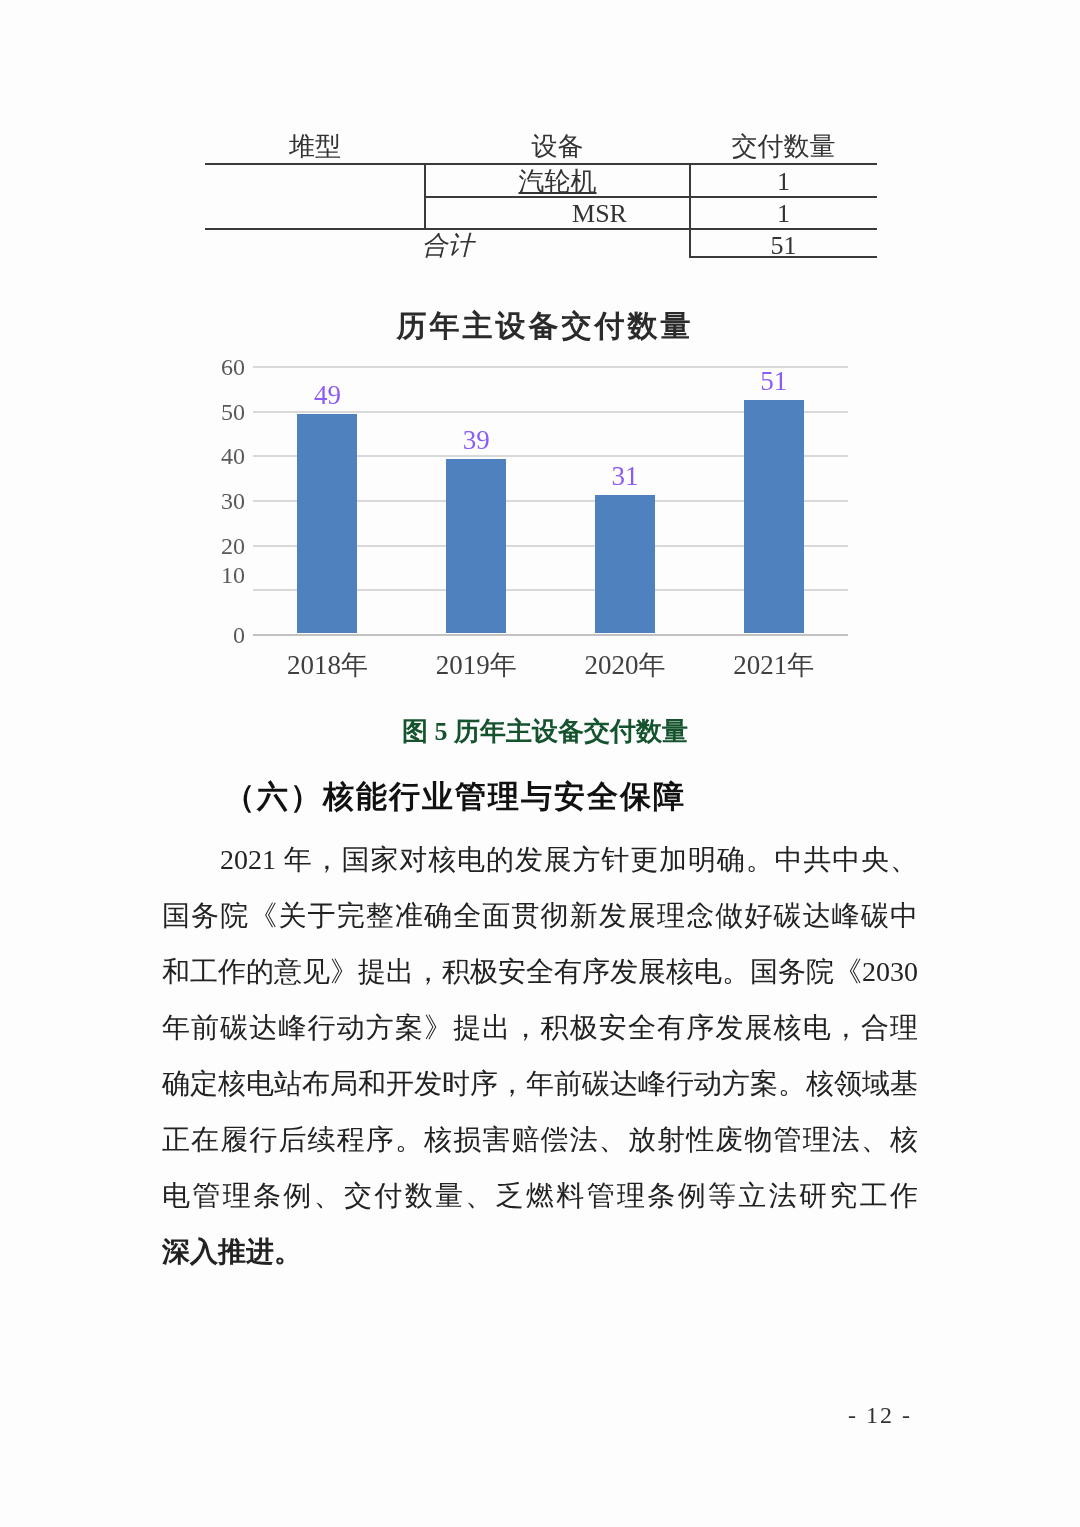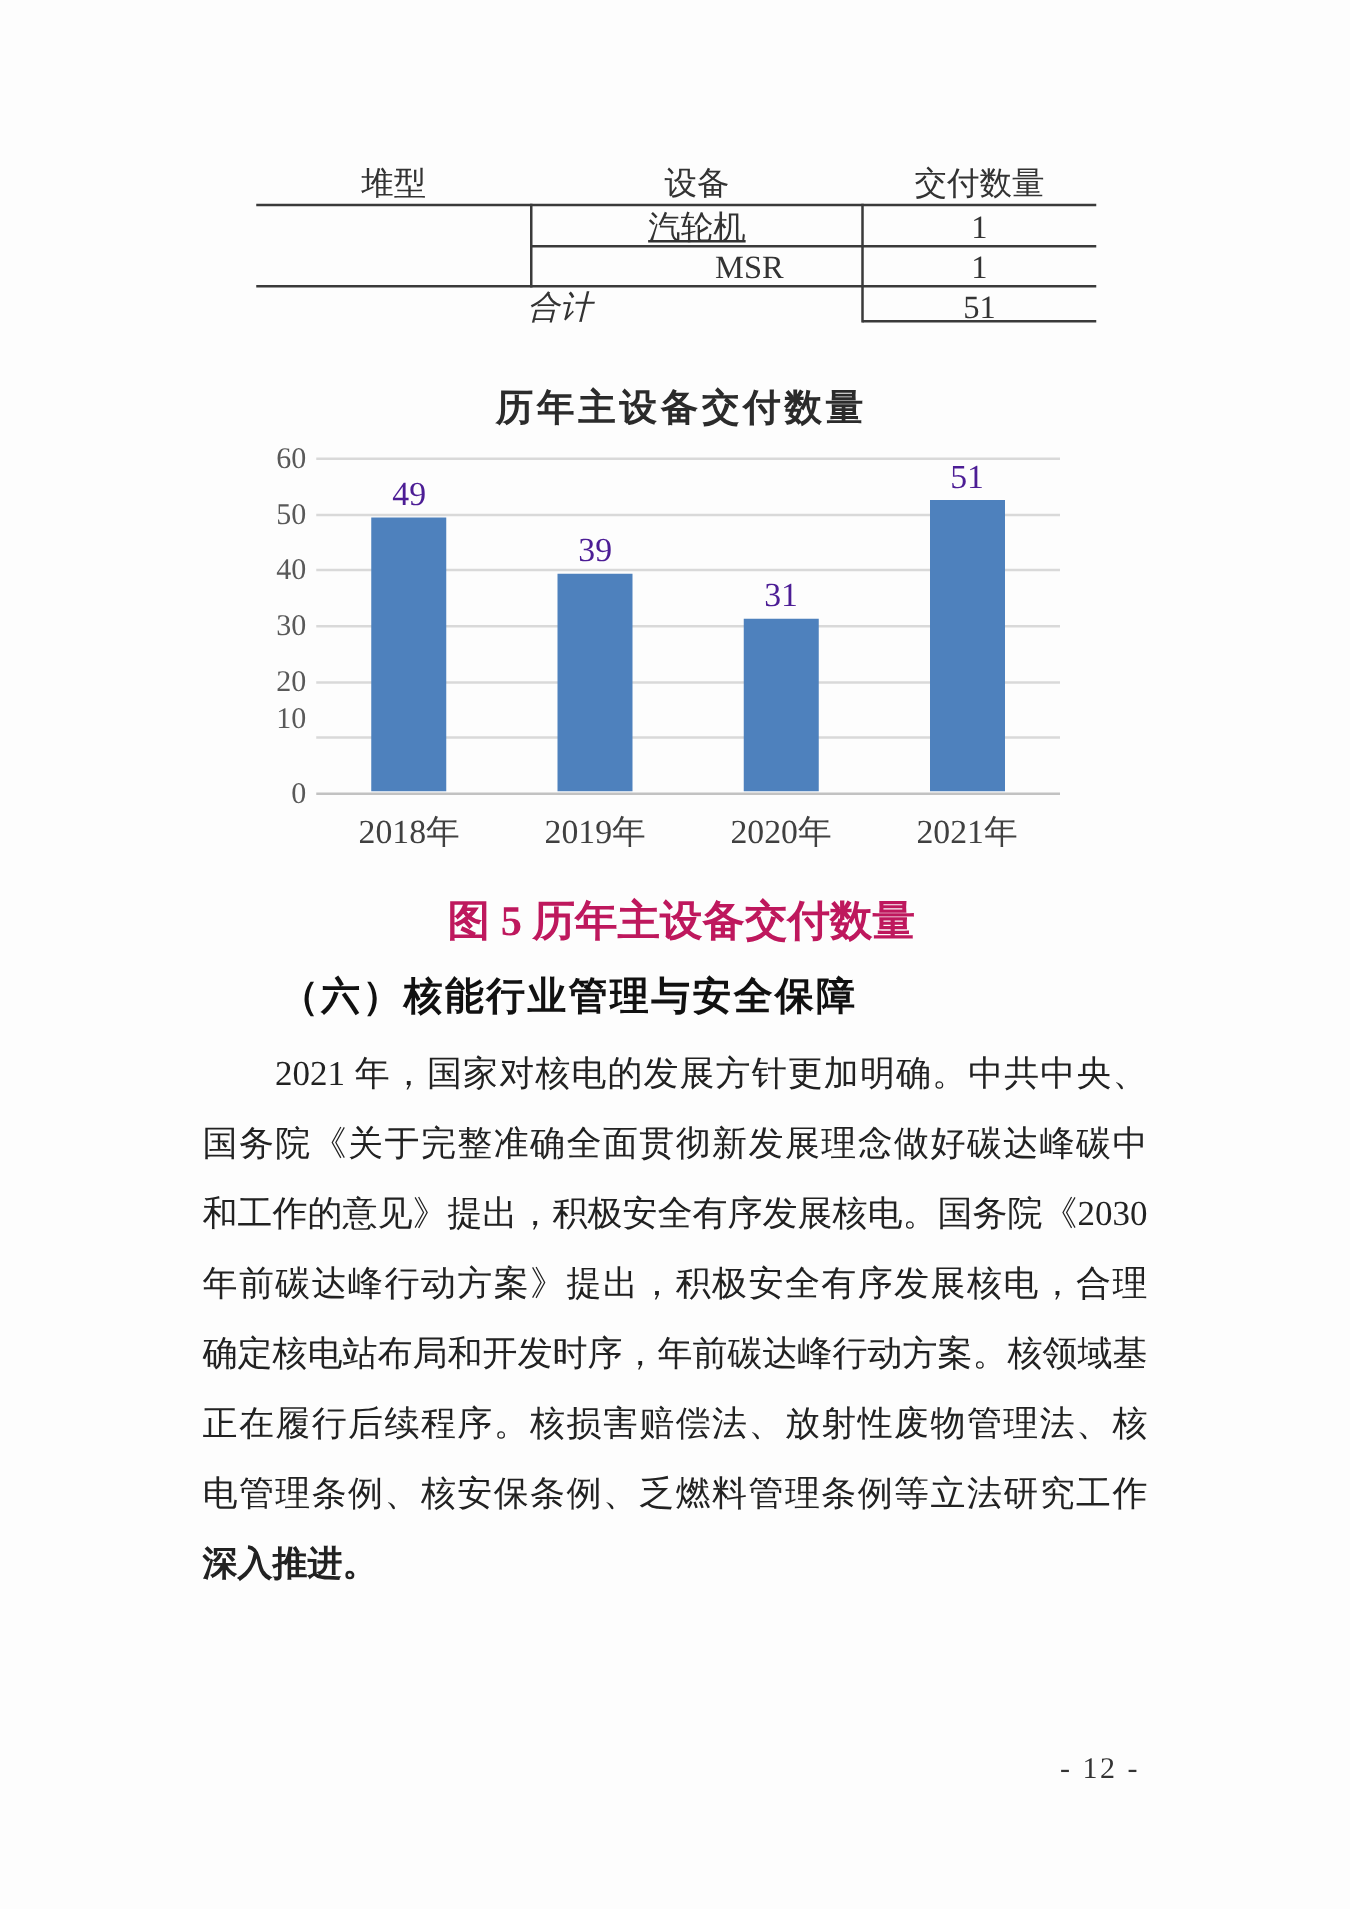--- a/index.html
+++ b/index.html
@@ -38,32 +38,32 @@
   }
   .bars{
     position:absolute;left:0;bottom:2px;width:100%;height:266px;
     display:flex;
   }
   .bar-group{
     flex:1;height:100%;
     display:flex;flex-direction:column;
     justify-content:flex-end;align-items:center;
   }
-  .bar-value{font-size:27px;color:#4c1d95;margin-bottom:5px;line-height:28px;}
+  .bar-value{font-size:27px;color:#8b5cf6;margin-bottom:5px;line-height:28px;}
   .bar{width:60px;background:#4e81bd;}
   .x-labels{
     position:absolute;left:28px;top:347px;width:595px;
     display:flex;
   }
   .x-label{flex:1;text-align:center;font-size:27px;color:#404040;}
 
   
   .caption{
     position:absolute;left:205px;top:714px;width:680px;
-    text-align:center;font-size:34px;font-weight:bold;color:#be185d;
+    text-align:center;font-size:26px;font-weight:bold;color:#14532d;
   }
   .heading{
     position:absolute;left:224px;top:776px;
     font-size:31px;font-weight:bold;color:#111;
     letter-spacing:2px;
   }
   .paragraph{
     position:absolute;left:162px;top:832px;width:756px;
   }
   .para-line{
@@ -159,17 +159,17 @@
 
 <div class="heading">（六）核能行业管理与安全保障</div>
 
 <div class="paragraph">
   <div class="para-line first">2021 年，国家对核电的发展方针更加明确。中共中央、</div>
   <div class="para-line">国务院《关于完整准确全面贯彻新发展理念做好碳达峰碳中</div>
   <div class="para-line">和工作的意见》提出，积极安全有序发展核电。国务院《2030</div>
   <div class="para-line">年前碳达峰行动方案》提出，积极安全有序发展核电，合理</div>
   <div class="para-line">确定核电站布局和开发时序，年前碳达峰行动方案。核领域基</div>
   <div class="para-line">正在履行后续程序。核损害赔偿法、放射性废物管理法、核</div>
-  <div class="para-line">电管理条例、核安保条例、乏燃料管理条例等立法研究工作</div>
+  <div class="para-line">电管理条例、交付数量、乏燃料管理条例等立法研究工作</div>
   <div class="para-line last">深入推进。</div>
 </div>
 
 <div class="page-number">- 12 -</div>
 
 </body></html>

